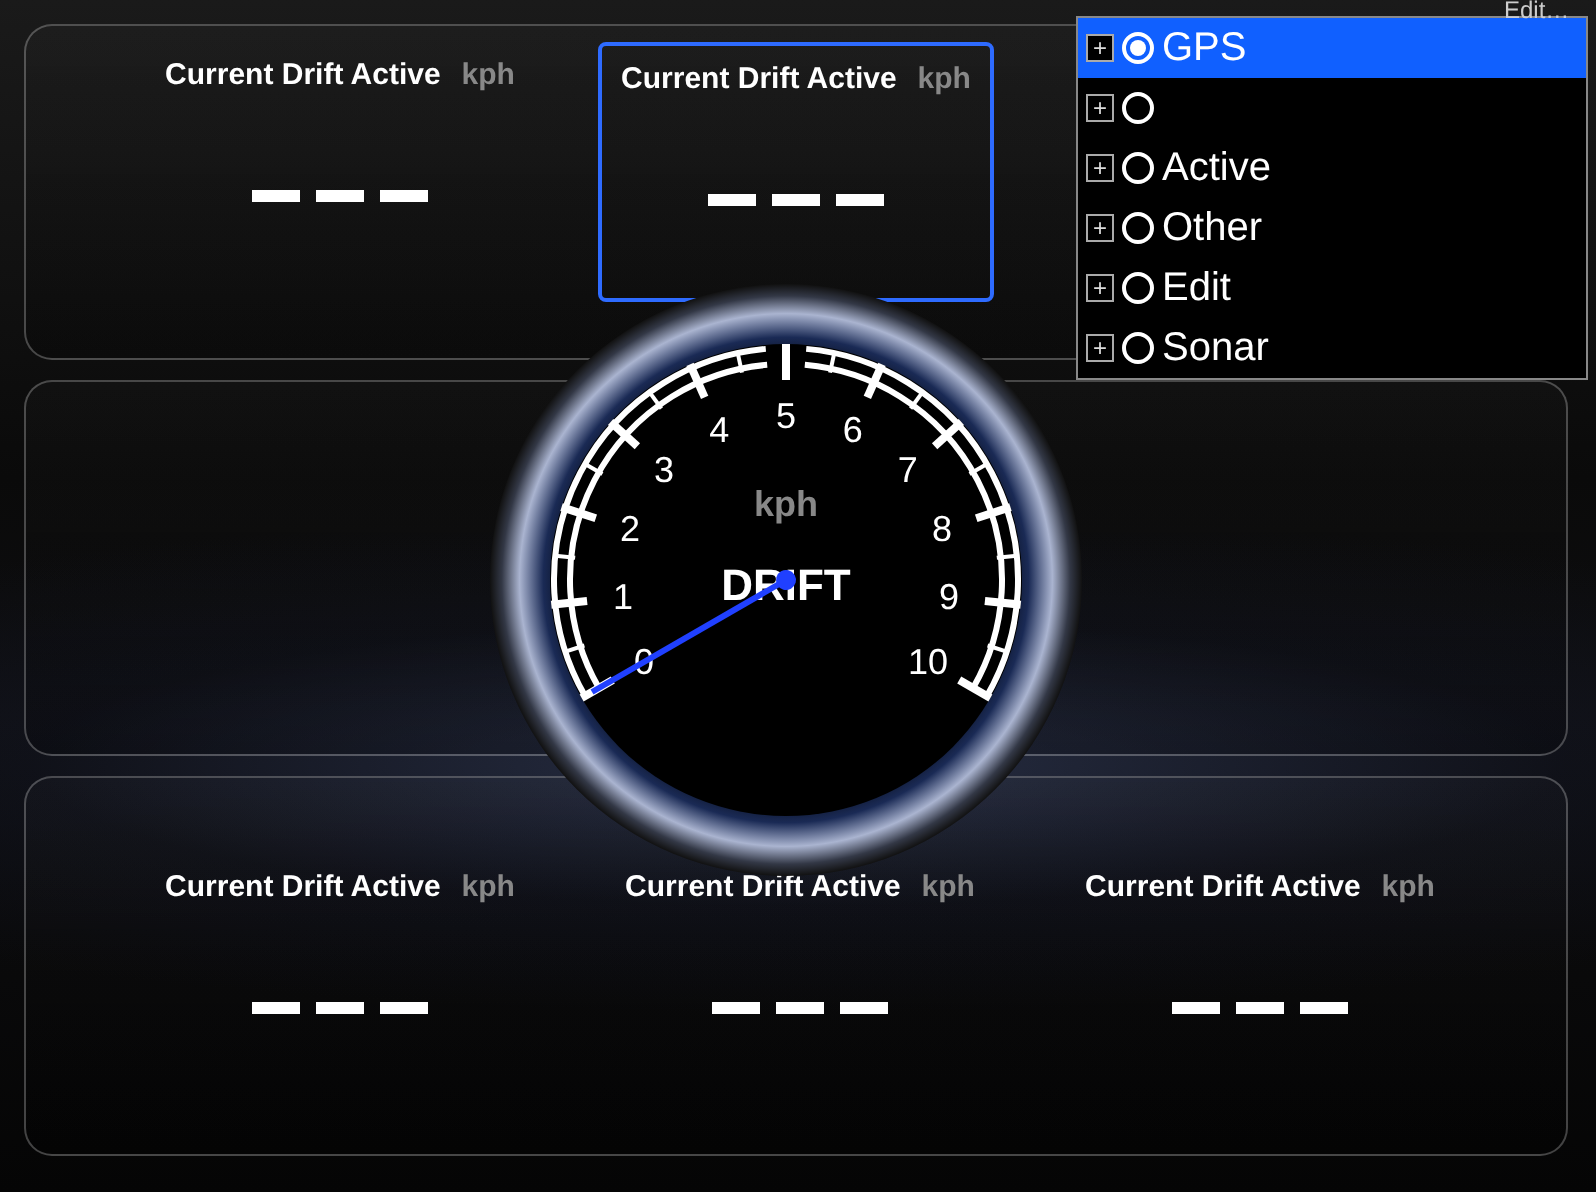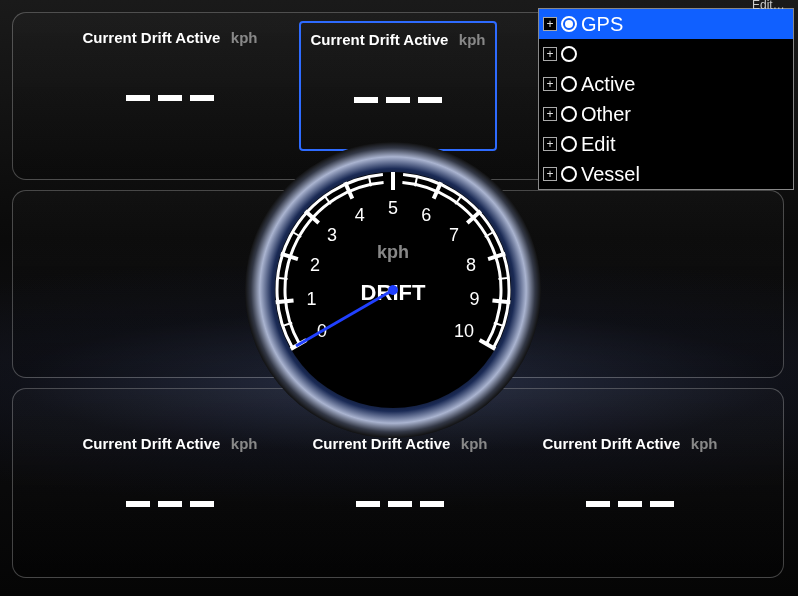--- a/index.html
+++ b/index.html
@@ -234,15 +234,15 @@
     <span class="tree-label">Other</span>
   </div>
   <div class="tree-row">
     <span class="expander">+</span>
     <span class="radio"></span>
     <span class="tree-label">Edit</span>
   </div>
   <div class="tree-row">
     <span class="expander">+</span>
     <span class="radio"></span>
-    <span class="tree-label">Vessel</span>
+    <span class="tree-label">Sonar</span>
   </div>
 </div>
 
 </body></html>

